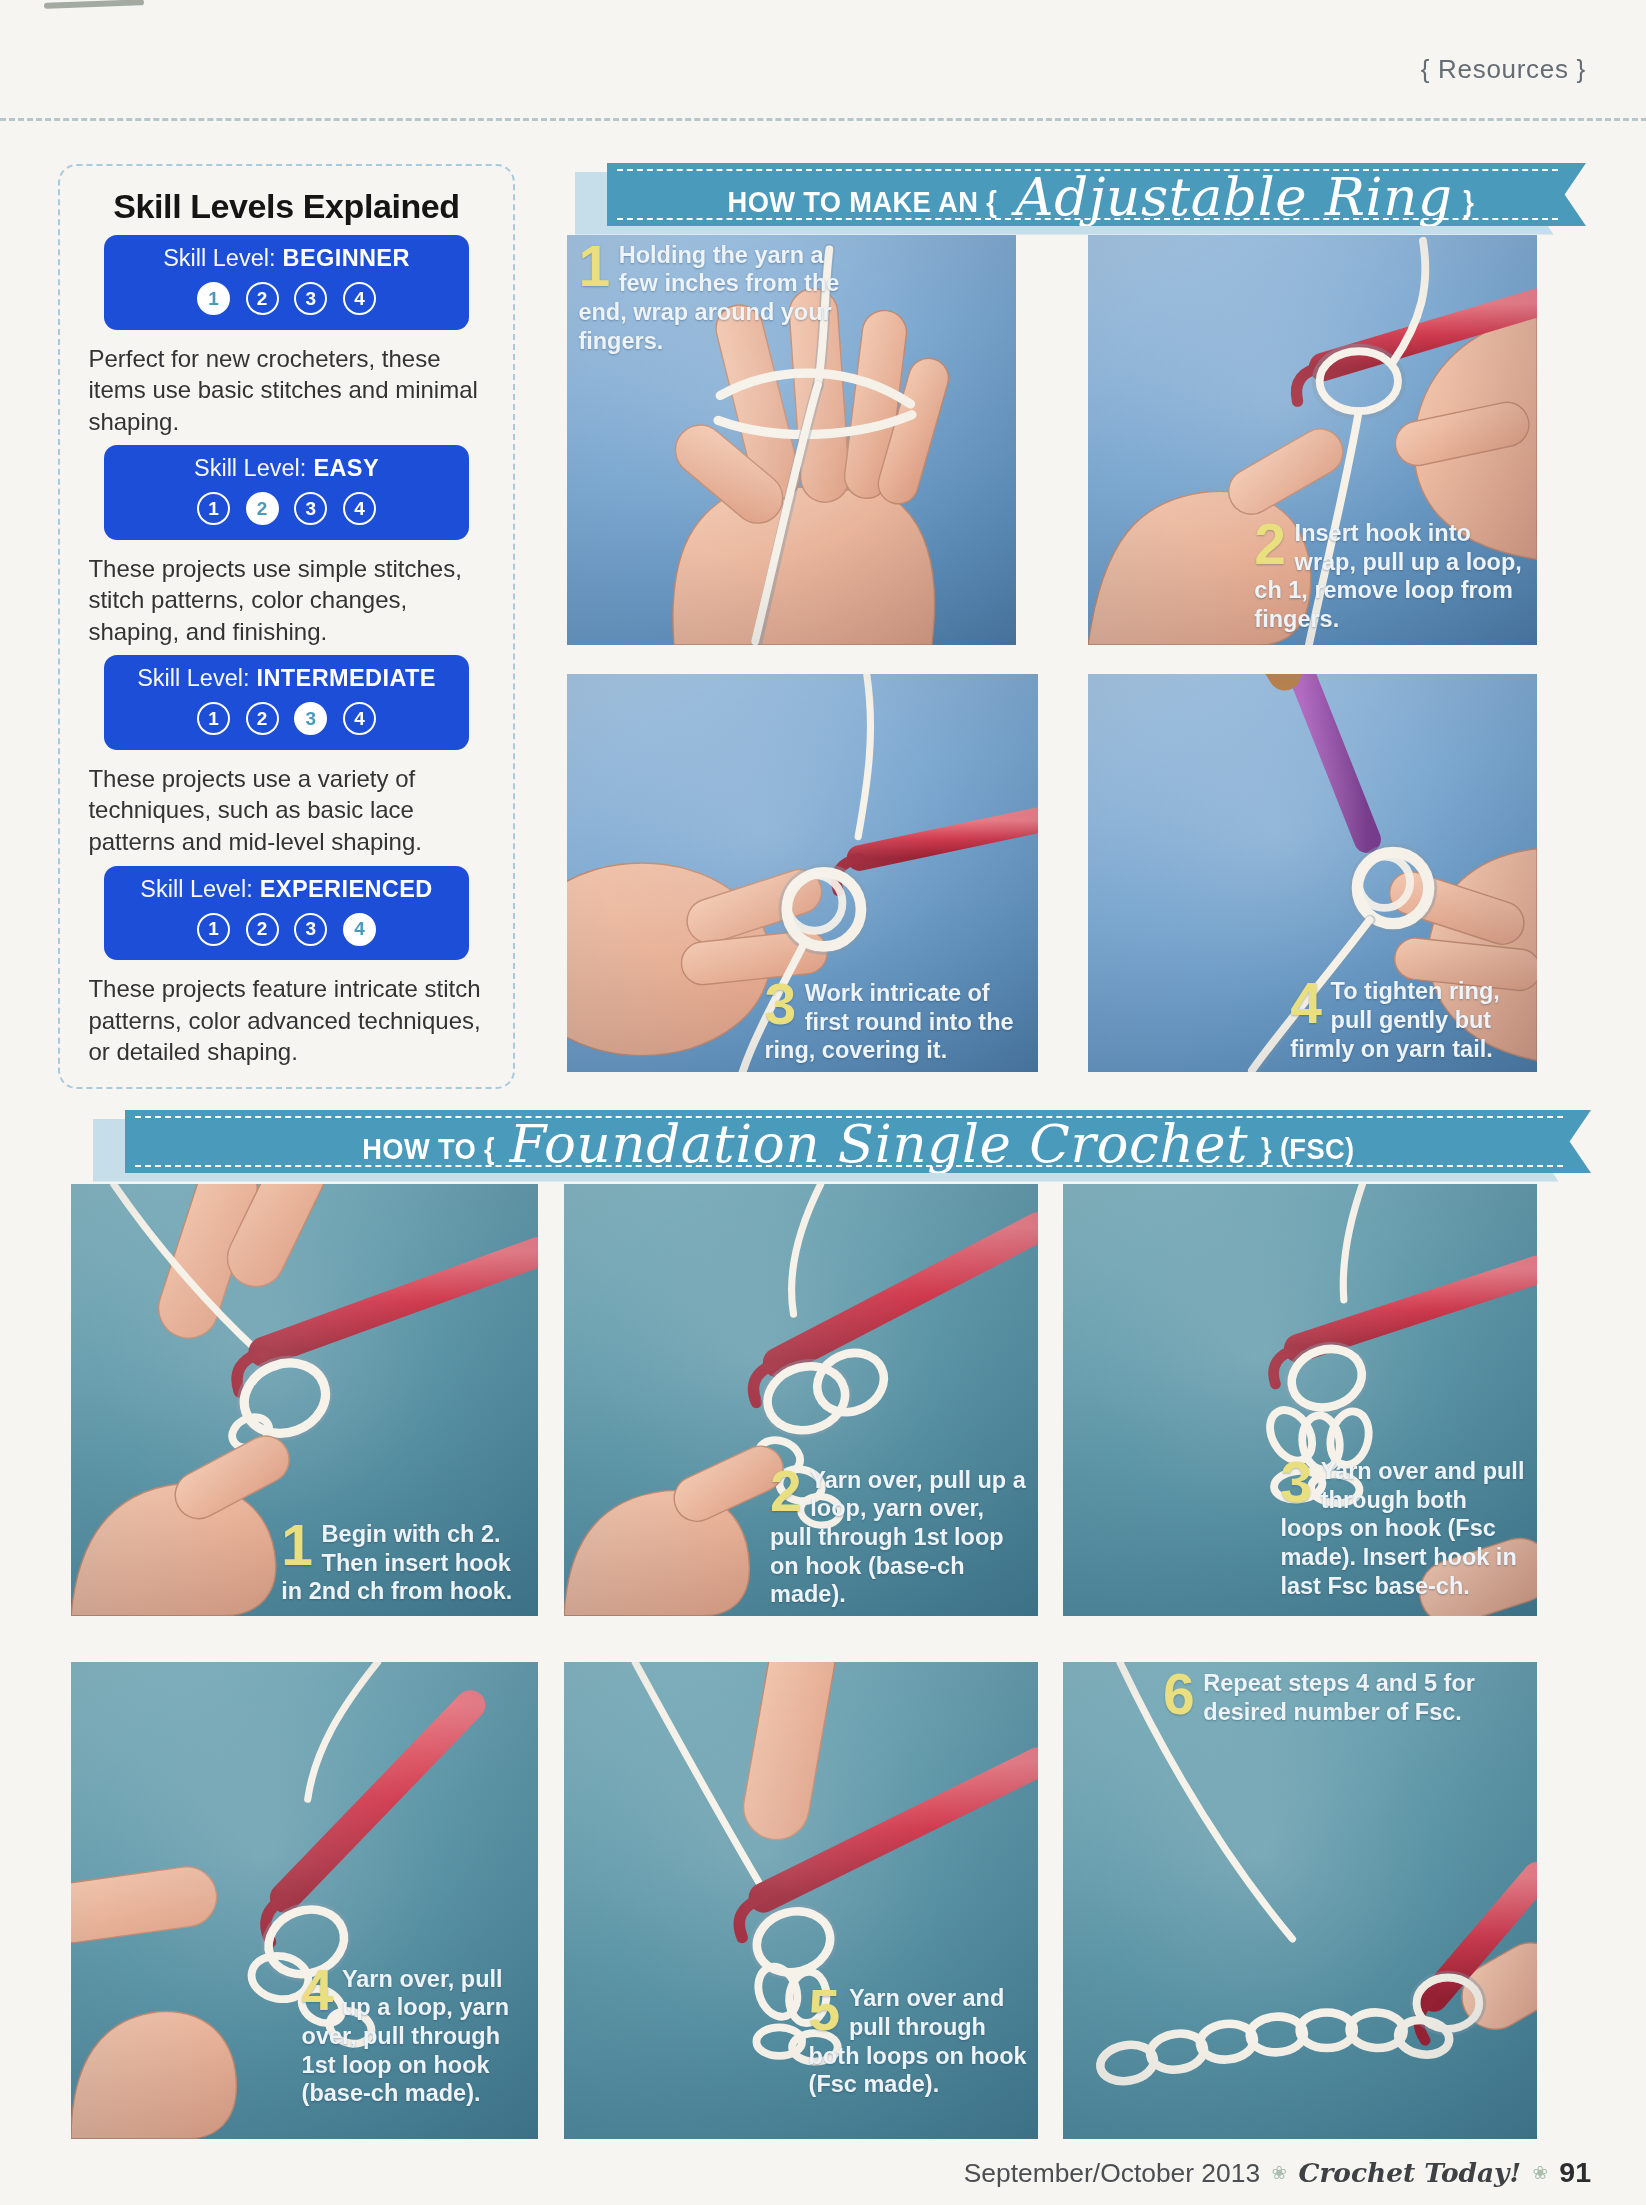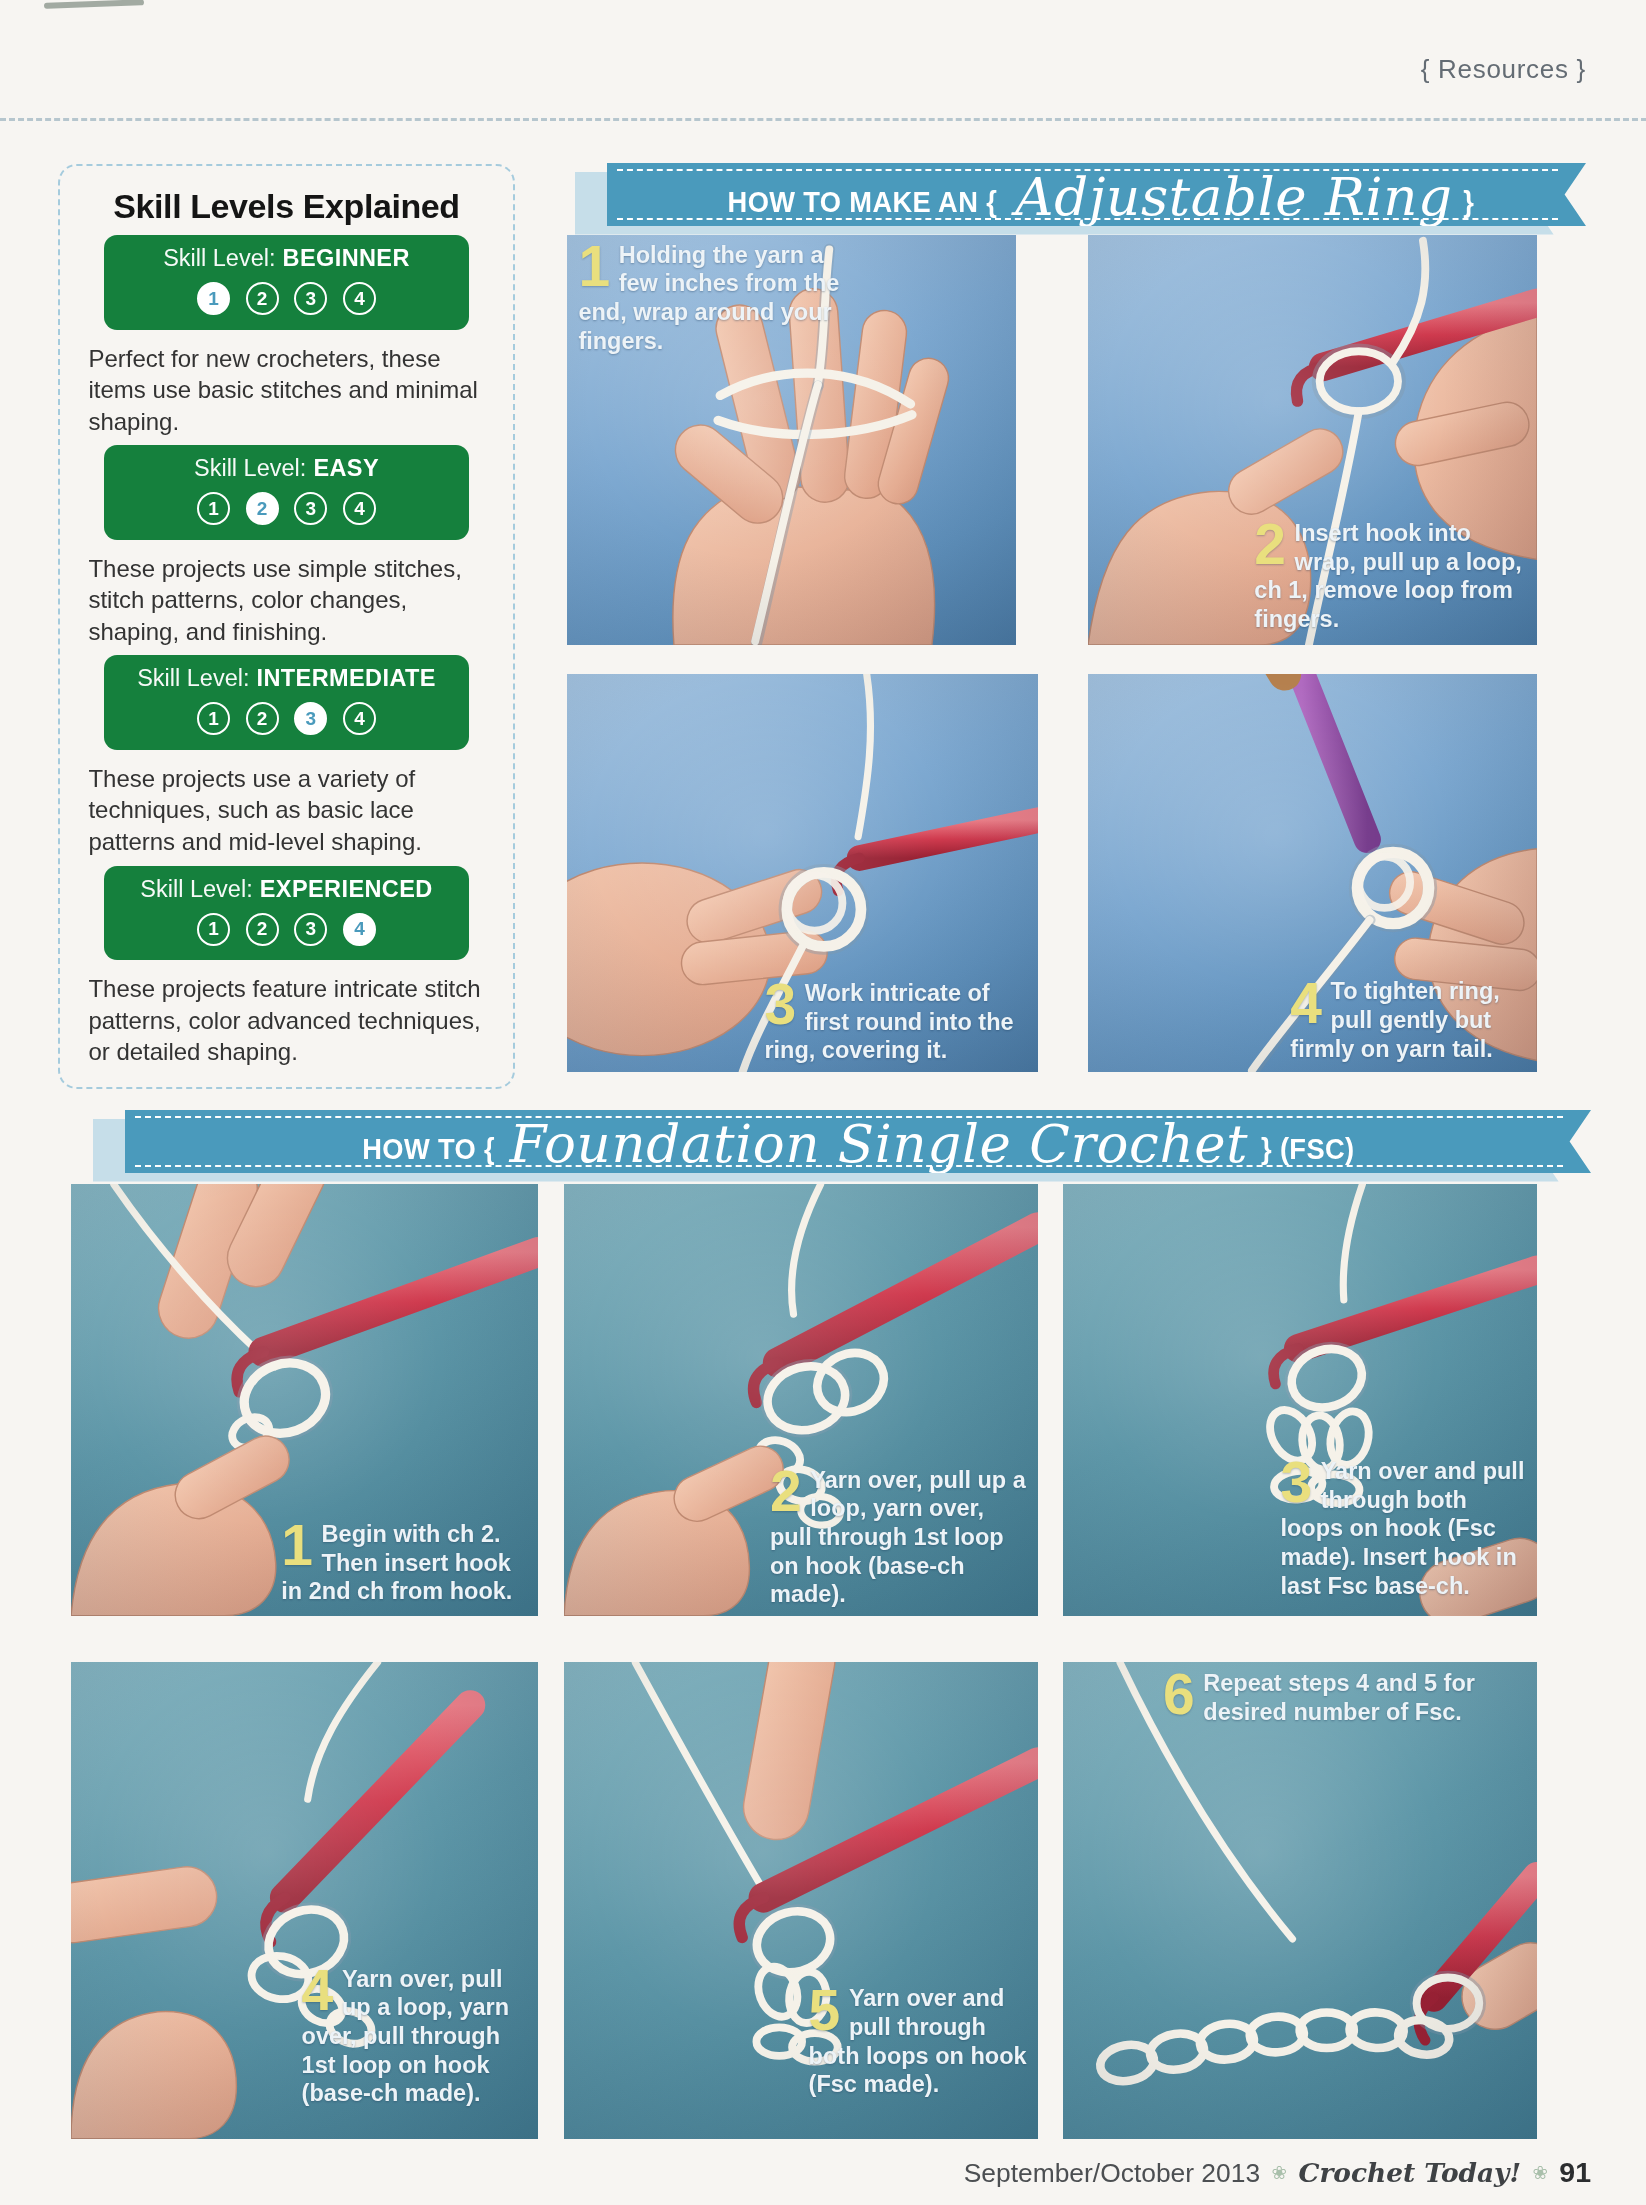--- a/index.html
+++ b/index.html
@@ -8,21 +8,21 @@
 
   
   .resources-tag{position:absolute;top:54px;right:61px;font-size:26px;color:#646c74;letter-spacing:0.7px;}
   .top-sep{position:absolute;top:118px;left:0;width:1647px;border-top:3.6px dashed #94aebc;opacity:.65;}
   .scan-smudge{position:absolute;top:1.4px;left:44px;width:100px;height:6.4px;background:#7d8a80;border-radius:3.6px;transform:rotate(-2deg);opacity:.7;}
 
   
   .skill-panel{position:absolute;left:58px;top:164px;width:457px;height:925px;border:2.9px dashed #a5cbdd;border-radius:18.5px;box-sizing:border-box;padding:18.5px 27px 13px;display:flex;flex-direction:column;}
   .skill-title{font-size:34px;font-weight:bold;color:#151515;letter-spacing:-0.4px;margin:2.9px 0 7.1px;text-align:center;}
   .skill-group{flex:1;display:flex;flex-direction:column;justify-content:center;}
-  .skill-card{background:#15803d;border-radius:13px;margin:0 17px;padding:10px 4.3px 14.3px;text-align:center;color:#fff;}
+  .skill-card{background:#1d4ed8;border-radius:13px;margin:0 17px;padding:10px 4.3px 14.3px;text-align:center;color:#fff;}
   .skill-card-title{font-size:23.5px;}
   .skill-card-title .pfx{font-weight:normal;opacity:.96;}
   .skill-card-title .lvl{font-weight:bold;margin-left:7.1px;letter-spacing:0.4px;}
   .dots{margin-top:10px;display:flex;justify-content:center;gap:15.7px;}
   .dot{width:33px;height:33px;border:2.1px solid #ffffff;border-radius:50%;display:flex;align-items:center;justify-content:center;font-size:19px;font-weight:bold;color:#fff;box-sizing:border-box;}
   .dot.filled{background:#ffffff;color:#4a9abc;}
   .skill-desc{font-size:24px;line-height:1.32;color:#333;margin:13px 1.4px 4.3px;}
 
   
   .ribbon-wrap{position:absolute;}

